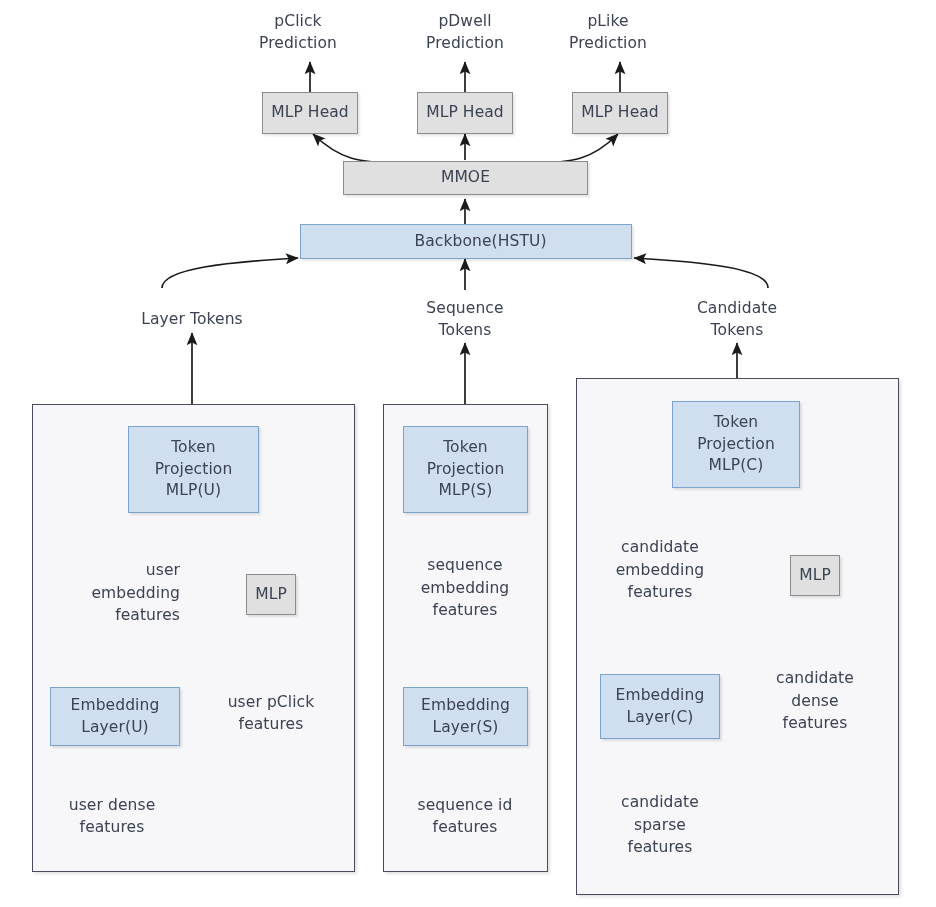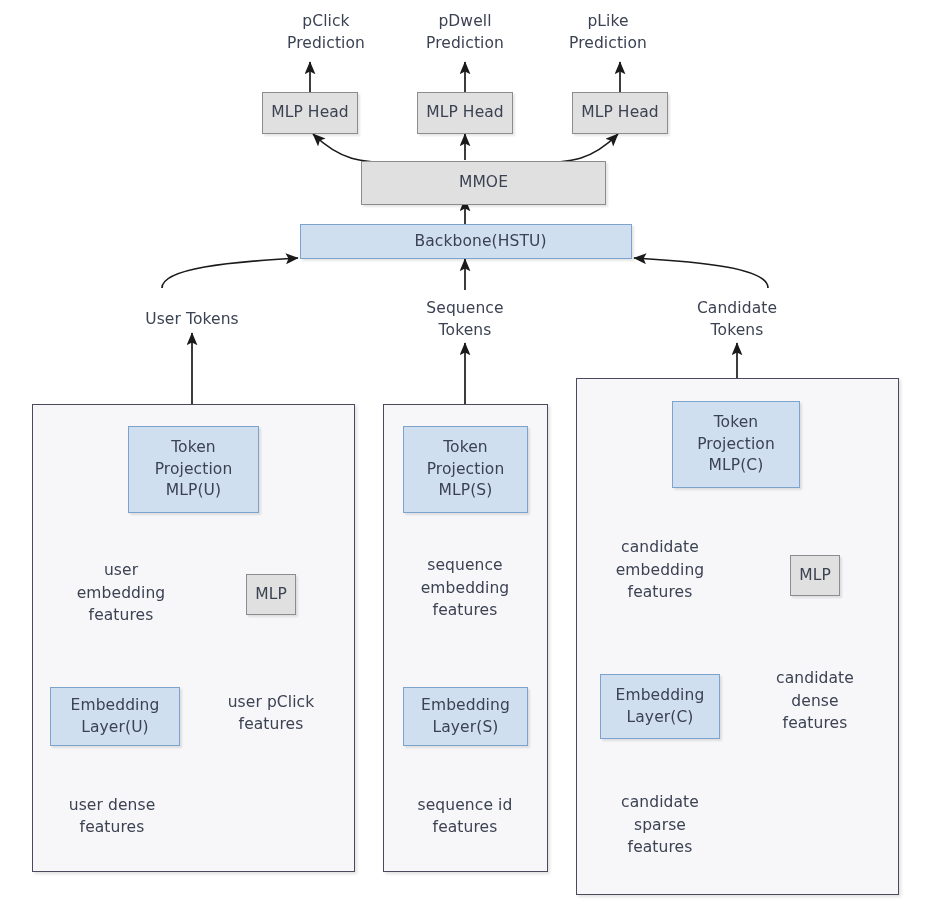--- a/index.html
+++ b/index.html
@@ -117,21 +117,21 @@
     <g stroke="#1a1a1a" stroke-width="1.7" fill="none">
       <path d="M271,655 L271,676"></path>
       <path d="M815,654 L815,668"></path>
     </g>
   </svg>
 
   <div class="container-box" style="left:32px; top:404px; width:323px; height:468px;"></div>
   <div class="container-box" style="left:383px; top:404px; width:165px; height:468px;"></div>
   <div class="container-box" style="left:576px; top:378px; width:323px; height:517px;"></div>
 
-  <div class="label" style="left:256px; top:6px; width:140px; height:52px;">
+  <div class="label" style="left:228px; top:6px; width:140px; height:52px;">
     <span>pClick
 Prediction</span>
   </div>
   <div class="label" style="left:395px; top:6px; width:140px; height:52px;">
     <span>pDwell
 Prediction</span>
   </div>
   <div class="label" style="left:538px; top:6px; width:140px; height:52px;">
     <span>pLike
 Prediction</span>
@@ -140,46 +140,46 @@
   <div class="node box-gray" style="left:262px; top:92px; width:96px; height:42px;">
     <span>MLP Head</span>
   </div>
   <div class="node box-gray" style="left:417px; top:92px; width:96px; height:42px;">
     <span>MLP Head</span>
   </div>
   <div class="node box-gray" style="left:572px; top:92px; width:96px; height:42px;">
     <span>MLP Head</span>
   </div>
 
-  <div class="node box-gray" style="left:361px; top:161px; width:245px; height:44px;">
+  <div class="node box-gray" style="left:343px; top:161px; width:245px; height:34px;">
     <span>MMOE</span>
   </div>
 
   <div class="node box-blue" style="left:300px; top:224px; width:332px; height:35px;padding-left:29px;">
     <span>Backbone(HSTU)</span>
   </div>
 
   <div class="label" style="left:112px; top:306px; width:160px; height:26px;">
-    <span>User Tokens</span>
+    <span>Layer Tokens</span>
   </div>
   <div class="label" style="left:395px; top:294px; width:140px; height:50px;">
     <span>Sequence
 Tokens</span>
   </div>
   <div class="label" style="left:667px; top:294px; width:140px; height:50px;">
     <span>Candidate
 Tokens</span>
   </div>
 
   <div class="node box-blue" style="left:128px; top:426px; width:131px; height:87px;">
     <span>Token
 Projection
 MLP(U)</span>
   </div>
-  <div class="label" style="left:51px; top:557px; width:140px; height:72px;">
+  <div class="label" style="left:40px; top:557px; width:140px; height:72px;text-align:right;">
     <span>user
 embedding
 features</span>
   </div>
   <div class="node box-gray" style="left:246px; top:574px; width:50px; height:41px;">
     <span>MLP</span>
   </div>
   <div class="node box-blue" style="left:50px; top:687px; width:130px; height:59px;">
     <span>Embedding
 Layer(U)</span>

